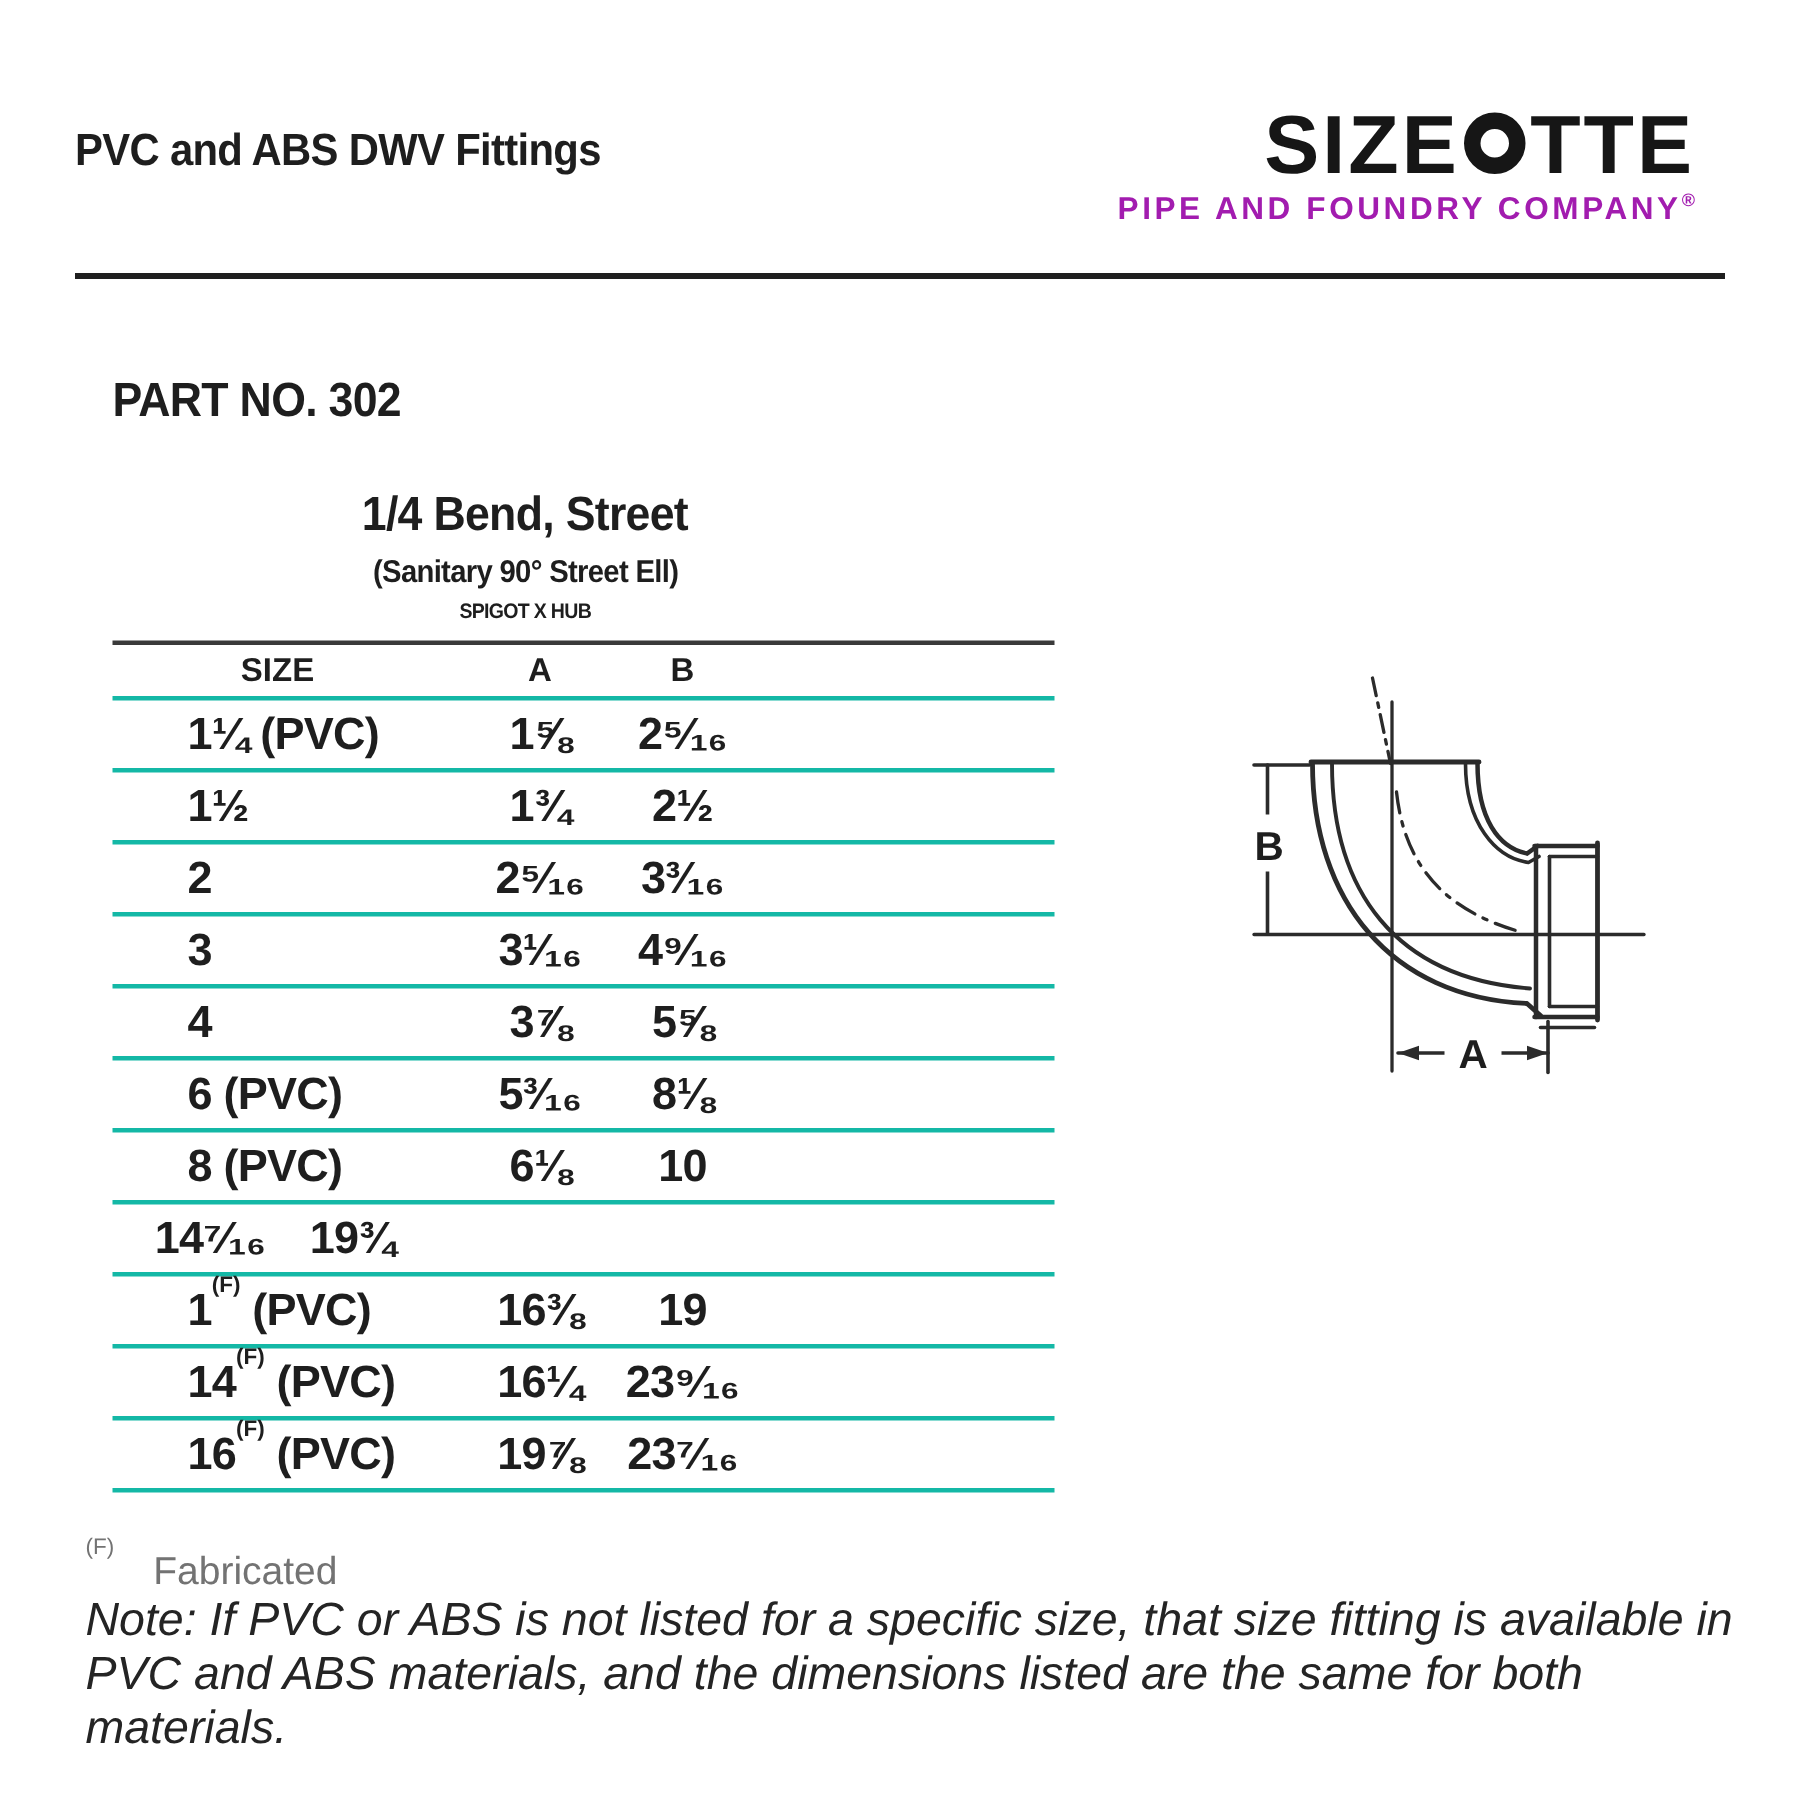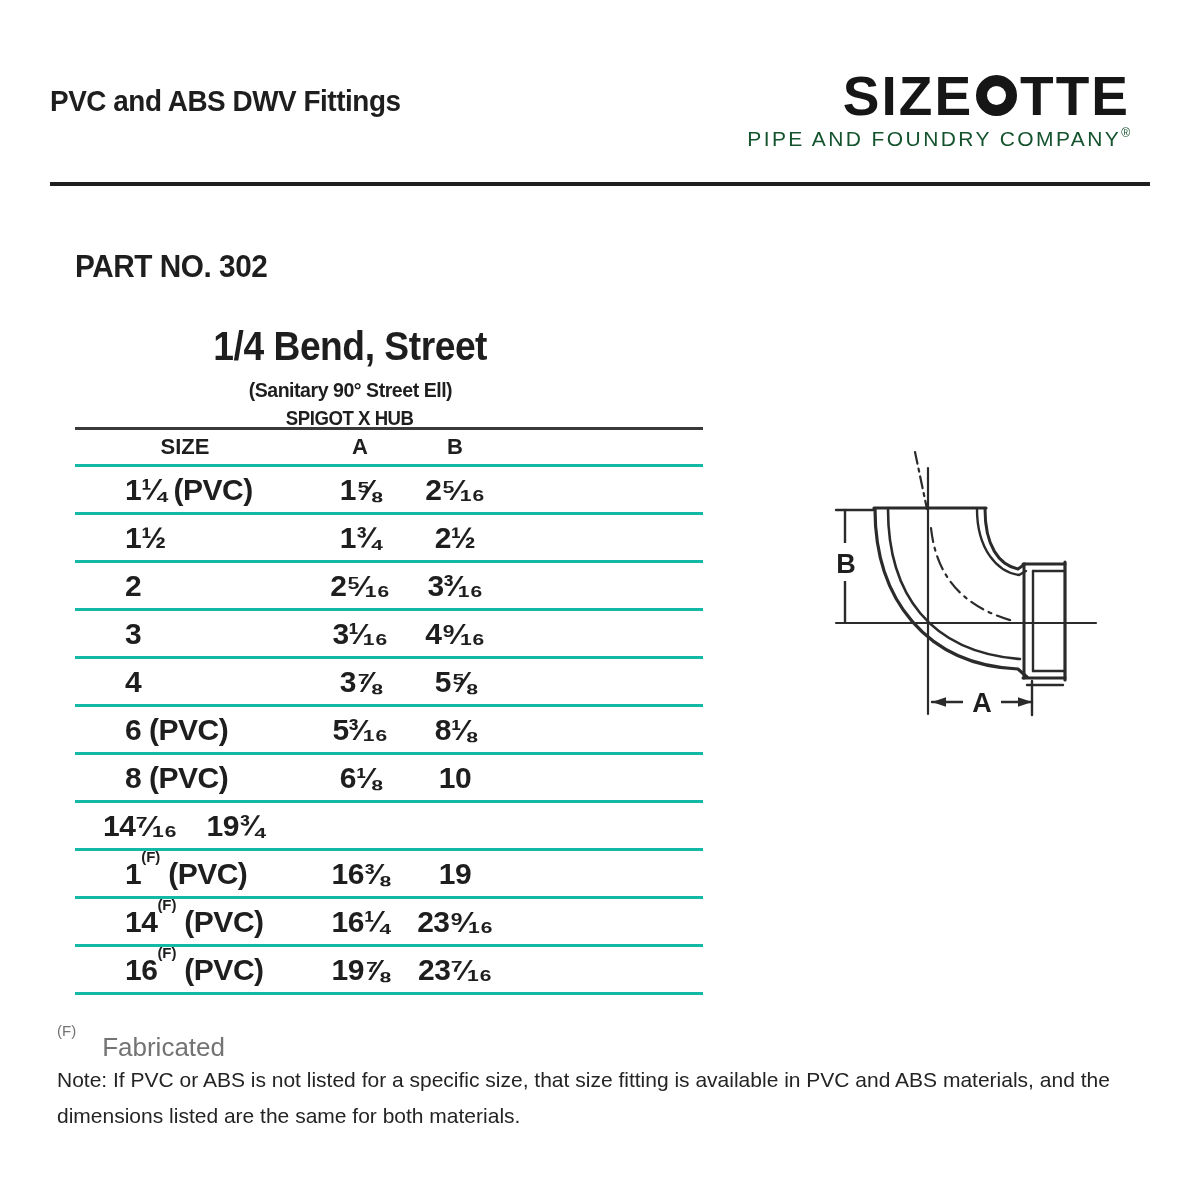--- a/index.html
+++ b/index.html
@@ -8,47 +8,47 @@
   .cond{font-weight:700;letter-spacing:-0.5px;}
   .sx{display:inline-block;transform:scaleX(0.93);transform-origin:left center;white-space:nowrap;}
   .sxc{display:inline-block;transform:scaleX(0.93);transform-origin:center center;white-space:nowrap;}
 
   .doc-title{position:absolute;left:50px;top:60px;font-size:30px;margin-top:24px;}
 
   .logo{position:absolute;right:70px;top:70px;text-align:right;}
   .logo-word{font-size:55px;font-weight:700;letter-spacing:2px;line-height:52px;color:#161616;white-space:nowrap;}
   .logo-ring{display:inline-block;width:19px;height:19px;border:11px solid #161616;border-radius:50%;
              vertical-align:-1px;margin:0 3px;}
-  .logo-tagline{font-size:21px;font-weight:400;letter-spacing:2.4px;color:#14532d;margin-top:4px;white-space:nowrap;}
+  .logo-tagline{font-size:21px;font-weight:700;letter-spacing:2.4px;color:#a21caf;margin-top:4px;white-space:nowrap;}
   .reg{font-size:12px;vertical-align:9px;letter-spacing:0;}
 
   .rule{position:absolute;left:50px;top:182px;width:1100px;height:4px;background:#1f1f1f;}
 
   .part-no{position:absolute;left:75px;top:248px;font-size:32px;}
 
   .product-block{position:absolute;left:150px;top:324px;width:400px;text-align:center;}
-  .product-title{font-size:40px;font-weight:700;letter-spacing:-0.5px;}
+  .product-title{font-size:32px;font-weight:700;letter-spacing:-0.5px;}
   .product-sub{font-size:21px;font-weight:700;margin-top:9px;letter-spacing:-0.5px;}
-  .product-conn{font-size:20px;font-weight:700;margin-top:5px;letter-spacing:-0.5px;}
+  .product-conn{font-size:14px;font-weight:700;margin-top:5px;letter-spacing:-0.5px;}
 
   .dims-table{position:absolute;left:75px;top:427px;width:628px;border-top:3px solid #3a3a3a;}
   .trow,.thead{display:flex;align-items:center;border-bottom:3px solid #14b8a6;}
   .thead{height:34px;font-size:22px;font-weight:700;}
   .trow{height:45px;font-size:30px;font-weight:700;letter-spacing:-0.5px;}
   .c-size{width:220px;padding-left:50px;box-sizing:border-box;text-align:left;white-space:nowrap;}
   .th-size{width:220px;text-align:center;padding-left:0;}
   .c-a{width:130px;text-align:center;white-space:nowrap;}
   .c-b{width:120px;margin-left:-30px;text-align:center;white-space:nowrap;}
   .fsup{font-size:15px;font-weight:700;position:relative;top:-11px;letter-spacing:0;}
 
   .diagram{position:absolute;left:818px;top:445px;}
 
   .footnote{position:absolute;left:57px;top:1032px;font-size:26px;color:#737373;}
   .fn-marker{font-size:15px;position:relative;top:-10px;margin-right:26px;}
-  .note{position:absolute;left:57px;top:1062px;width:1100px;font-size:21px;line-height:36px;color:#242424;}
+  .note{position:absolute;left:57px;top:1062px;width:1100px;font-size:31px;line-height:36px;color:#242424;font-style:italic;}
 </style>
 </head>
 <body>
 
 <div id="page">
 
   <div class="doc-title cond"><span class="sx">PVC and ABS DWV Fittings</span></div>
 
   <div class="logo">
     <div class="logo-word"><span>SIZE</span><span class="logo-ring"></span><span>TTE</span></div>

